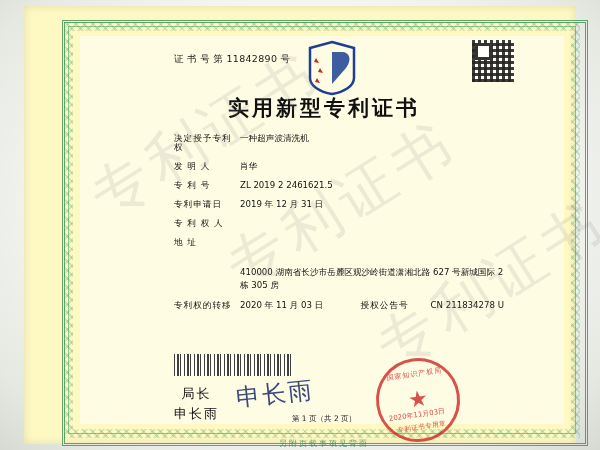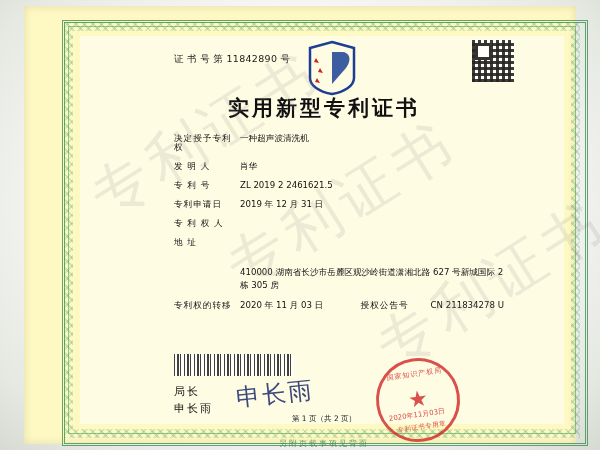--- a/index.html
+++ b/index.html
@@ -87,22 +87,22 @@
   }
   .body-text p{margin:0 0 5px 0;}
   
   .barcode{
     position:absolute;left:150px;top:348px;width:120px;height:22px;
     background:repeating-linear-gradient(90deg,
       #111 0 1px,#fff 1px 3px,#111 3px 5px,#fff 5px 6px,#111 6px 7px,#fff 7px 10px);
     opacity:.8;
   }
   .bottom-left{
-    position:absolute;left:150px;top:378px;font-size:11px;color:#111;
-    letter-spacing:2px;line-height:1.5;
+    position:absolute;left:150px;top:378px;font-size:13px;color:#111;
+    letter-spacing:2px;line-height:1.5;text-align:center;
   }
   .signature{
     position:absolute;left:212px;top:372px;
     font-family:"DejaVu Serif","Liberation Serif",serif;
     font-size:24px;color:#1a2a6c;
     transform:rotate(-6deg);
     opacity:.85;
     letter-spacing:2px;
   }
   

